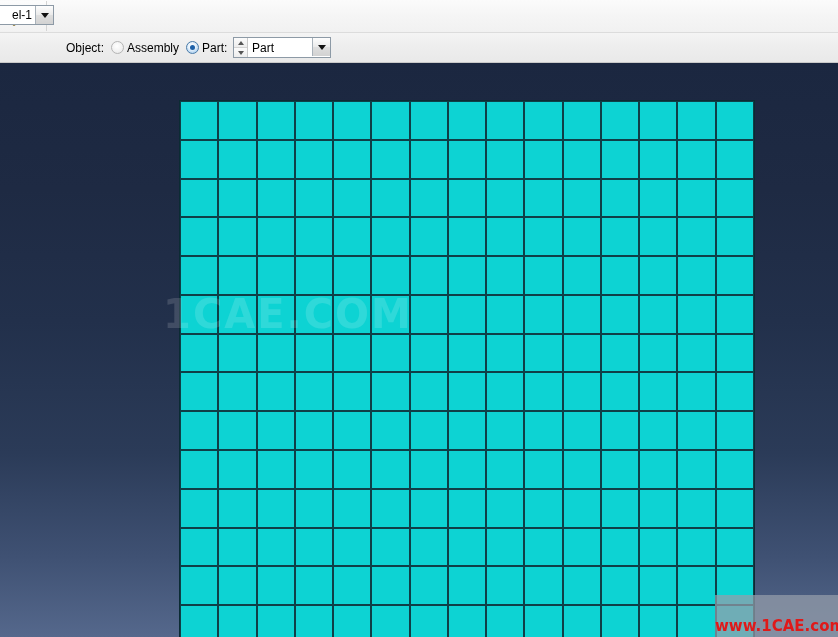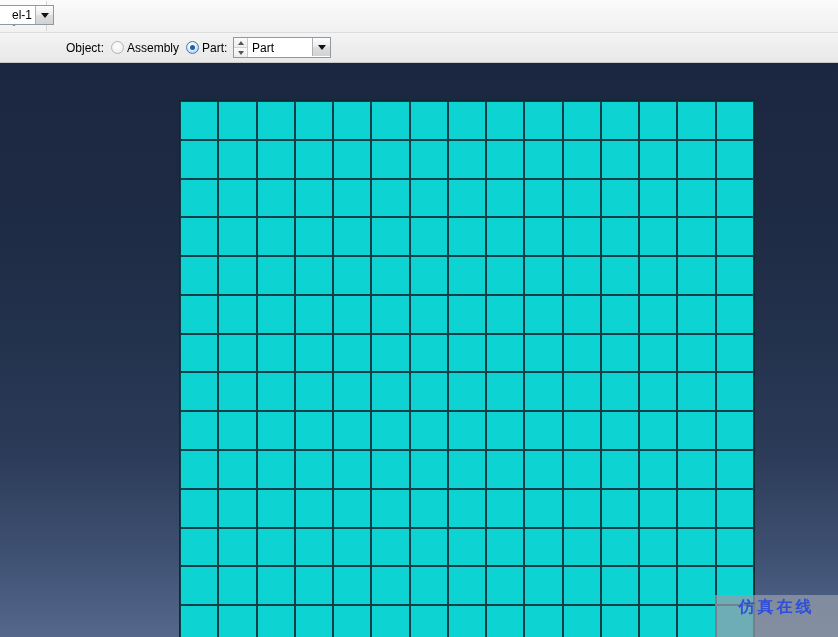--- a/index.html
+++ b/index.html
@@ -573,18 +573,19 @@
         <div class="mesh-cell" style="background: rgb(13, 211, 211);"></div>
         <div class="mesh-cell" style="background: rgb(13, 211, 211);"></div>
         <div class="mesh-cell" style="background: rgb(13, 211, 211);"></div>
         <div class="mesh-cell" style="background: rgb(13, 211, 211);"></div>
         <div class="mesh-cell" style="background: rgb(13, 211, 211);"></div>
         <div class="mesh-cell" style="background: rgb(13, 211, 211);"></div>
         <div class="mesh-cell" style="background: rgb(13, 211, 211);"></div>
         <div class="mesh-cell" style="background: rgb(13, 211, 211);"></div>
         <div class="mesh-cell" style="background: rgb(13, 211, 211);"></div>
       </div>
+    <div class="watermark">1CAE.COM</div>
     <div class="logo">
-      <div class="logo-cn">仿真在线</div>
+      <div class="logo-url">www.1CAE.com</div>
     </div>
   </div>
 
 </div>
 
 </body></html>

